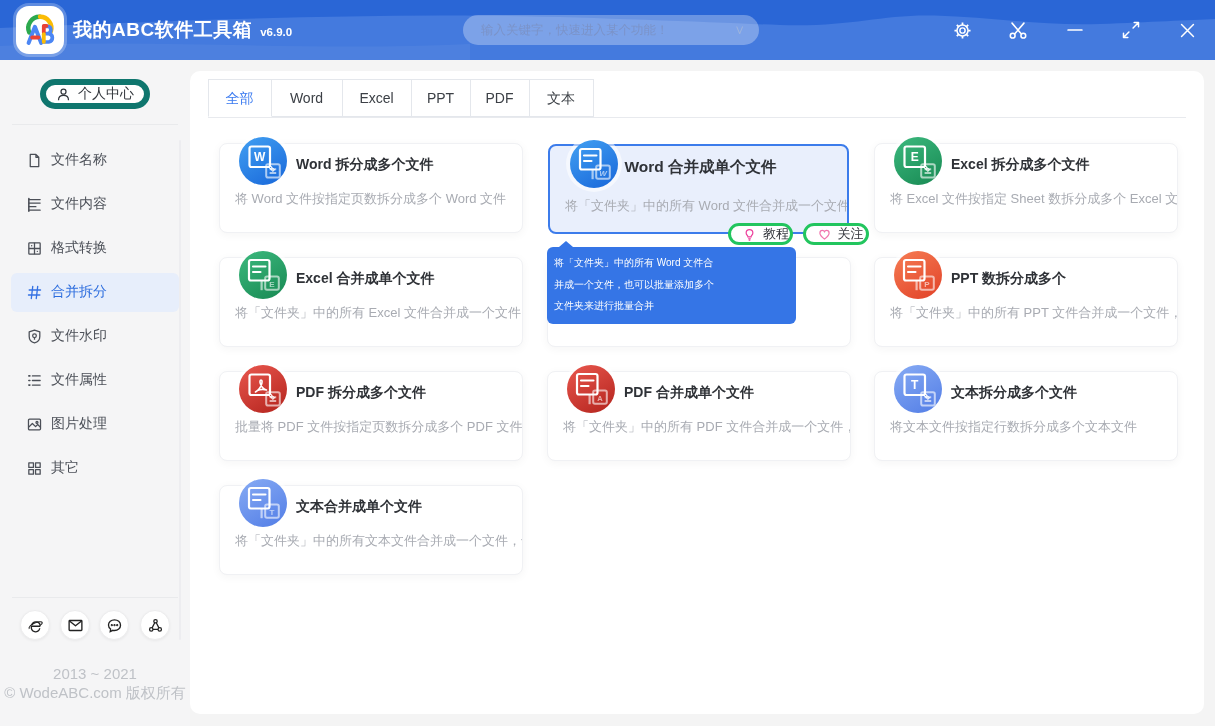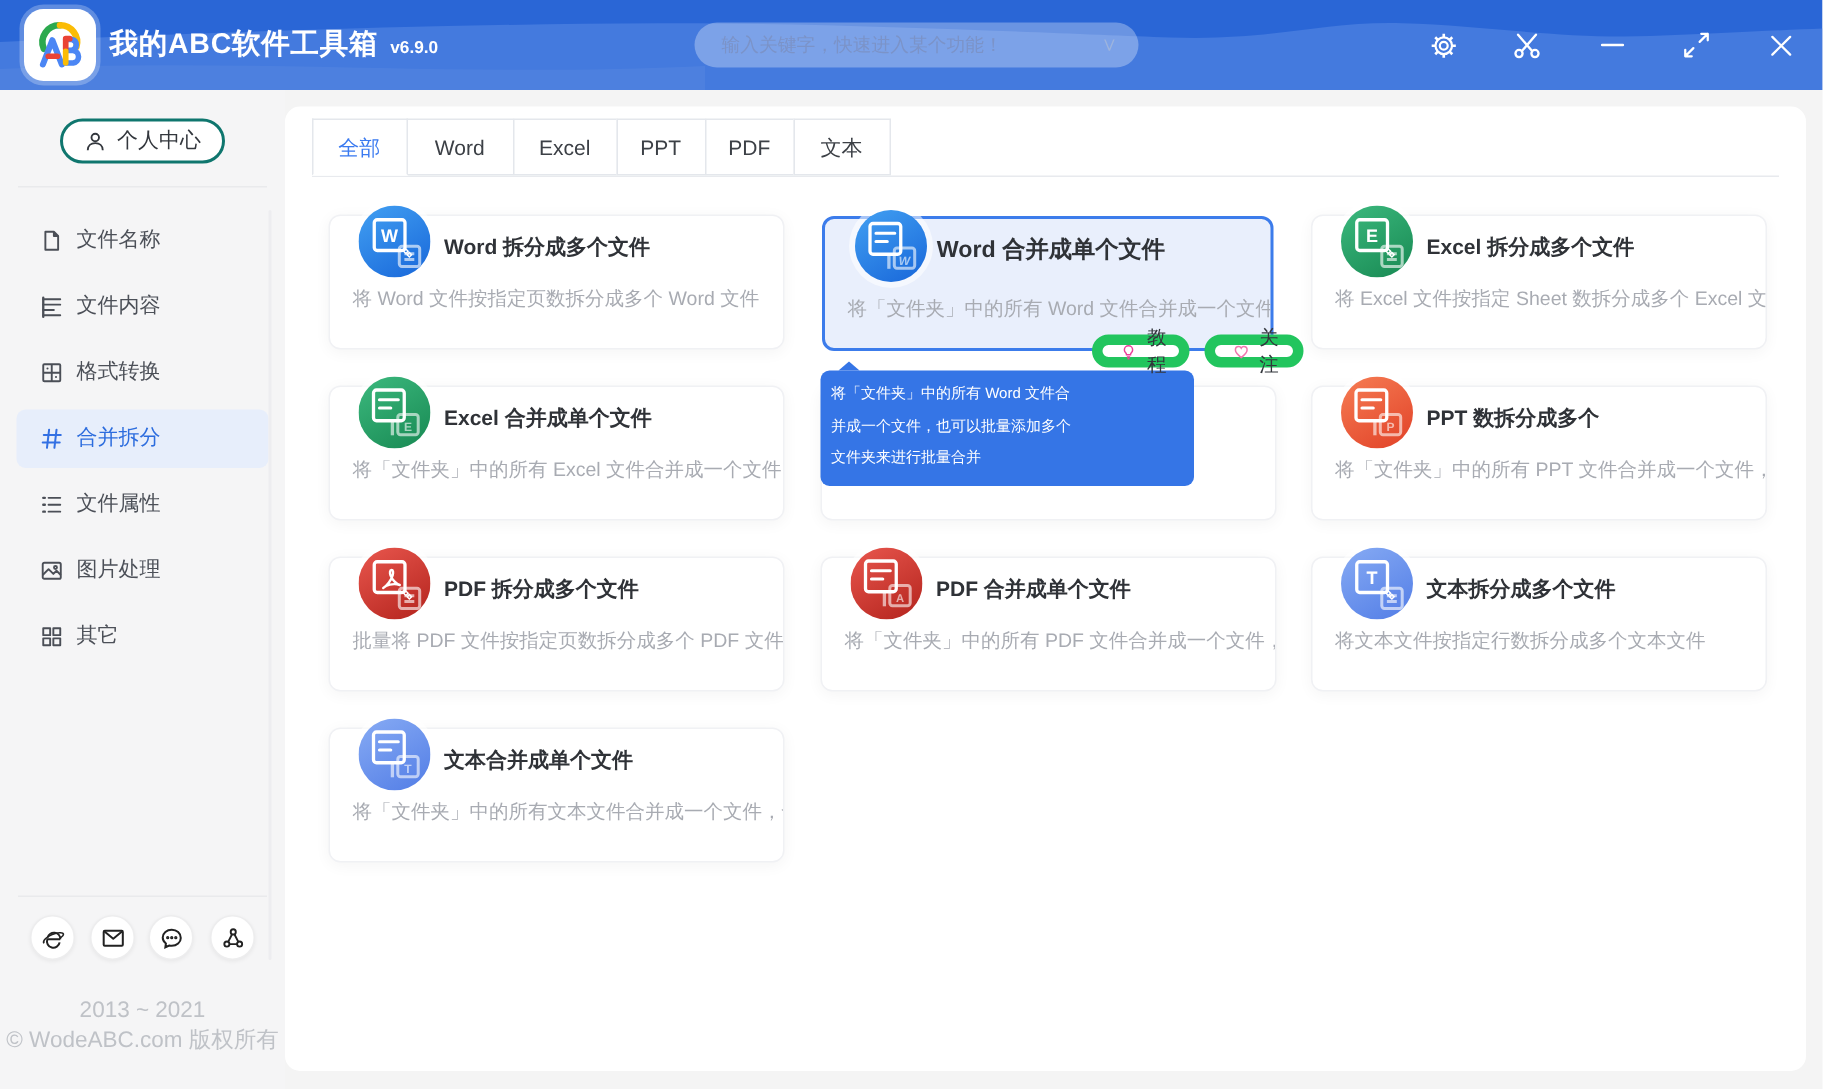--- a/index.html
+++ b/index.html
@@ -9,21 +9,21 @@
 .topbar{position:absolute;left:0;top:0;width:1215px;height:60px;background:#2a66d6;overflow:hidden;}
 .topbar svg.wave{position:absolute;left:0;top:0;}
 .logo{position:absolute;left:16px;top:6px;width:48px;height:48px;background:#fff;border-radius:13px;box-shadow:0 0 0 3px rgba(255,255,255,.25);}
 .appname{position:absolute;left:73px;top:0;height:60px;line-height:60px;color:#fff;font-size:19px;font-weight:bold;letter-spacing:.5px;}
 .appver{font-size:11.5px;font-weight:bold;margin-left:8px;letter-spacing:0;}
 .search{position:absolute;left:463px;top:15px;width:296px;height:30px;border-radius:15px;background:rgba(255,255,255,.30);color:#7b93c8;font-size:12.5px;line-height:30px;padding-left:18px;}
 .search .chev{position:absolute;right:14px;top:0;font-size:13px;color:#9db4dd;}
 .tbico{position:absolute;top:0;height:60px;display:flex;align-items:center;justify-content:center;width:40px;}
 
 .sidebar{position:absolute;left:0;top:60px;width:190px;height:666px;background:#f5f5f6;}
-.uc-pill{position:absolute;left:40px;top:19px;width:110px;height:30px;background:#fff;border:2px solid #0f766e;border-radius:15px;display:flex;align-items:center;justify-content:center;font-size:14px;color:#33373d;}
+.uc-pill{position:absolute;left:40px;top:19px;width:110px;height:30px;background:#fff;border:6px solid #0f766e;border-radius:15px;display:flex;align-items:center;justify-content:center;font-size:14px;color:#33373d;}
 .uc-pill svg{margin-right:7px}
 .sb-div1{position:absolute;left:12px;top:64px;width:166px;height:1px;background:#e9eaec;}
 .menu{position:absolute;left:0;top:81px;width:190px;}
 .mi{position:relative;height:38.5px;margin:0 11px 5.5px 11px;border-radius:6px;display:flex;align-items:center;font-size:14px;color:#4c5058;}
 .mi svg{position:absolute;left:14.5px;}
 .mi span{position:absolute;left:40px;}
 .mi.act{background:#e7eefb;color:#2d6dde;}
 .sb-track{position:absolute;left:179px;top:80px;width:2px;height:500px;background:#ededf0;border-radius:1px;}
 .sb-div2{position:absolute;left:12px;top:537px;width:166px;height:1px;background:#e9eaec;}
 .soc{position:absolute;top:550px;width:30px;height:30px;border-radius:50%;background:#fff;border:1px solid #ededee;box-shadow:0 1px 3px rgba(0,0,0,.06);display:flex;align-items:center;justify-content:center;}
@@ -33,21 +33,21 @@
 .tabs{position:absolute;left:17.5px;top:8px;height:38px;}
 .tabline{position:absolute;left:17.5px;top:46px;width:978px;height:1px;background:#e8eaee;}
 .tab{position:relative;float:left;height:38px;line-height:37px;text-align:center;border:1px solid #e4e7ec;margin-right:-1px;font-size:14px;color:#3c4046;background:#fff;z-index:1;}
 .tab.act{color:#3a7af0;border-bottom-color:#fff;z-index:2;}
 
 .card{position:absolute;width:304px;height:90px;background:#fff;border:1px solid #f0f1f4;border-radius:8px;box-shadow:0 2px 10px rgba(0,0,0,.045);}
 .card.hov{border:2px solid #3c7ceb;background:#e9effc;box-shadow:none;}
 .cico{position:absolute;left:19px;top:-7px;width:48px;height:48px;border-radius:50%;box-shadow:0 0 0 4px rgba(255,255,255,.55);}
 .ctit{position:absolute;left:76px;top:10px;font-size:14px;line-height:20px;font-weight:bold;color:#2f3237;white-space:nowrap;}
 .cdesc{position:absolute;left:15px;top:46px;right:0;font-size:13px;color:#a8abb2;white-space:nowrap;overflow:hidden;}
-.pill{position:absolute;height:22px;background:#fff;border:7px solid #22c55e;border-radius:11px;display:flex;align-items:center;font-size:13px;color:#33363c;z-index:6;}
+.pill{position:absolute;height:22px;background:#fff;border:3px solid #22c55e;border-radius:11px;display:flex;align-items:center;font-size:13px;color:#33363c;z-index:6;}
 
 .tip{position:absolute;left:547px;top:247px;width:249px;height:77px;background:#3575e6;border-radius:6px;color:#fff;font-size:10px;line-height:21.7px;padding:5px 0 0 7px;z-index:5;white-space:nowrap;}
 .tip:before{content:"";position:absolute;left:12px;top:-6px;border-left:7px solid transparent;border-right:7px solid transparent;border-bottom:6px solid #3575e6;}
 </style>
 </head>
 <body>
 
 <div class="topbar">
   <svg class="wave" width="1215" height="60" viewBox="0 0 1215 60">
     <path d="M0,28 C150,21 300,16 440,15.5 C550,15 700,22 780,25 C850,27.5 880,14 935,15.5 C990,17 1040,26 1100,24 C1150,22 1190,20 1215,19 L1215,60 L0,60 Z" fill="#447ade"></path>
@@ -128,20 +128,28 @@
           <path d="M12 4 v16 M4 12 h16"></path>
           <path d="M8 8 h0 M16 16 h0" stroke-linecap="round" stroke-width="2"></path>
         </svg>
         <span>格式转换</span>
       </div>
     <div class="mi act">
         <svg width="17" height="17" viewBox="0 0 24 24" fill="none" stroke="#3370e3" stroke-width="1.9" stroke-linecap="round">
           <path d="M9.5 3.5 L7.5 20.5 M16.5 3.5 L14.5 20.5 M4.5 8.5 h16 M3.5 15.5 h16"></path>
         </svg>
         <span>合并拆分</span>
+      </div>
+    <div class="mi">
+        <svg width="17" height="17" viewBox="0 0 24 24" fill="none" stroke="#4b4f57" stroke-width="1.8" stroke-linejoin="round">
+          <path d="M12 3 L19.5 5.5 V12 c0 5-3.5 8-7.5 9 c-4-1-7.5-4-7.5-9 V5.5 z"></path>
+          <circle cx="12" cy="11" r="2.6"></circle>
+          <path d="M12 13.6 v3"></path>
+        </svg>
+        <span>文件水印</span>
       </div>
     <div class="mi">
         <svg width="17" height="17" viewBox="0 0 24 24" fill="none" stroke="#4b4f57" stroke-width="1.8" stroke-linecap="round">
           <path d="M9 5.5 h11 M9 12 h11 M9 18.5 h11"></path>
           <path d="M4 5.5 h1.5 M4 12 h1.5 M4 18.5 h1.5" stroke-width="2.2"></path>
         </svg>
         <span>文件属性</span>
       </div>
     <div class="mi">
         <svg width="17" height="17" viewBox="0 0 24 24" fill="none" stroke="#4b4f57" stroke-width="1.8" stroke-linejoin="round">

